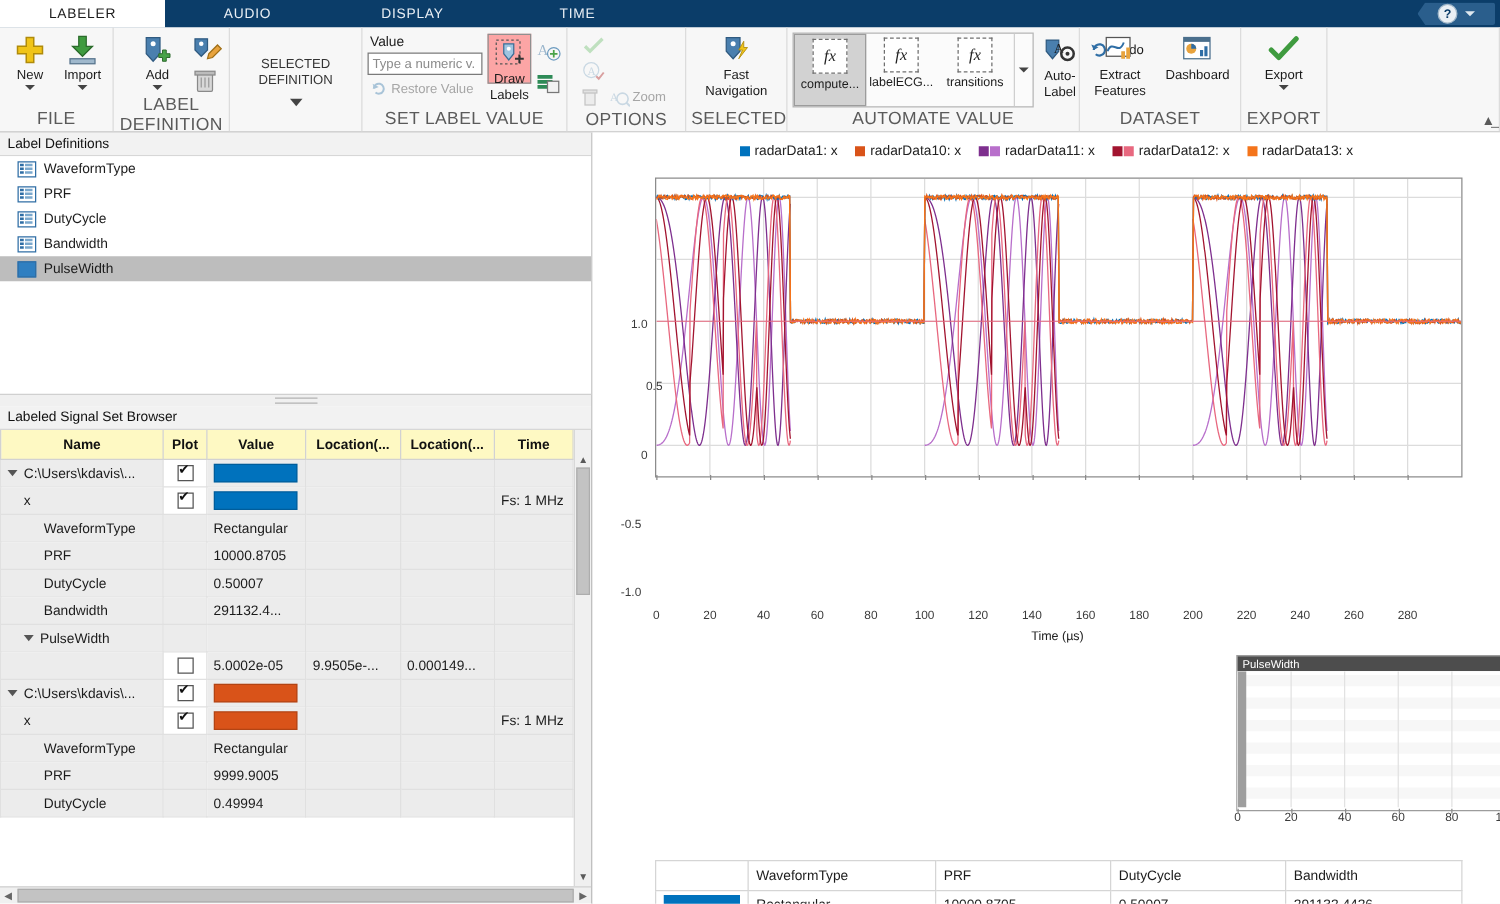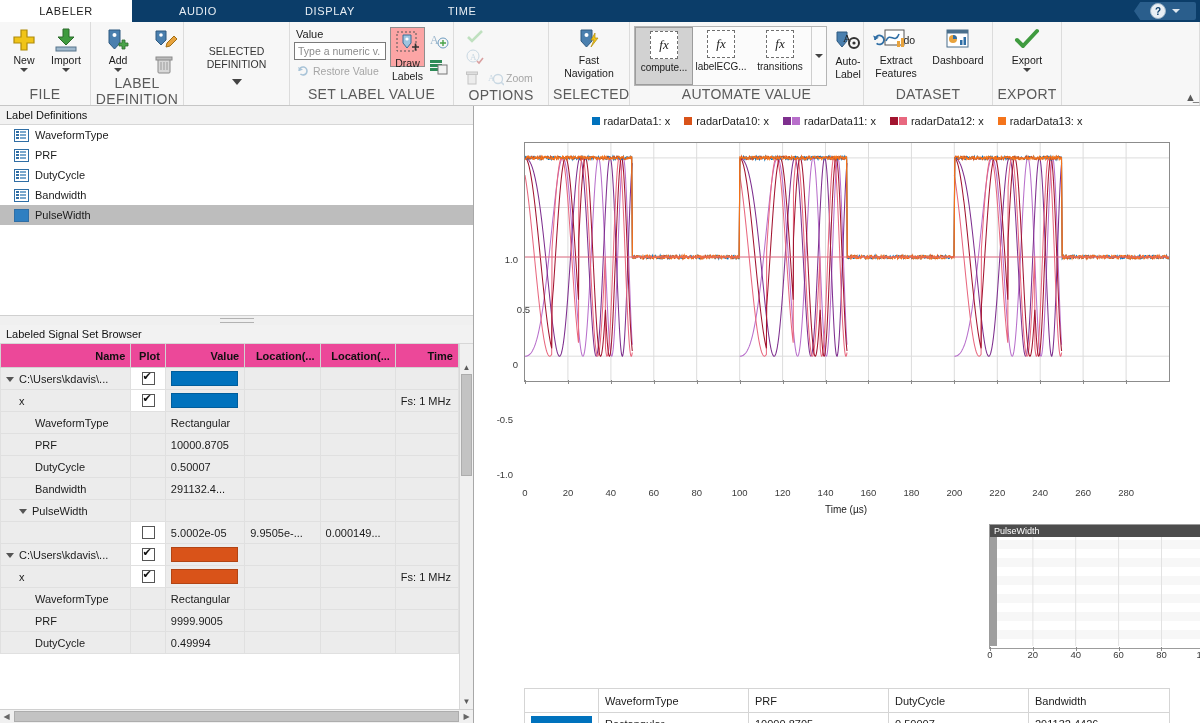--- a/index.html
+++ b/index.html
@@ -72,21 +72,21 @@
     box-shadow:0 3px 0 #7aa8cd,0 6px 0 #7aa8cd;}
   .defico.solid{background:#2f7fc1;}
   .defico.solid:before,.defico.solid:after{display:none;}
 
   .splitgrip{height:9px;background:#f0f0f0;display:flex;align-items:center;justify-content:center;}
   .splitgrip i{display:block;width:34px;height:3px;border-top:1px solid #b2b2b2;border-bottom:1px solid #b2b2b2;}
 
   
   .browser{flex:1;display:flex;flex-direction:column;overflow:hidden;}
   .btable{width:100%;border-collapse:collapse;table-layout:fixed;font-size:11px;}
-  .btable th{background:#ec4899;border:1px solid #d2d2d2;border-top:none;text-align:right;
+  .btable th{background:#fef9c3;border:1px solid #d2d2d2;border-top:none;text-align:center;
     padding:2px 5px;font-weight:bold;color:#111;height:19px;margin-top:11px;}
   .btable td{border:1px solid #e0e0e0;padding:1px 5px;height:19px;background:#ececec;color:#1b1b1b;
     white-space:nowrap;overflow:hidden;}
   .btable tr td:first-child{padding-left:5px;}
   .ind1{padding-left:18px !important;}
   .ind2{padding-left:34px !important;}
   .twisty{display:inline-block;width:0;height:0;border-left:4px solid transparent;border-right:4px solid transparent;
     border-top:5px solid #555;margin-right:5px;vertical-align:middle;}
   .cb{width:11px;height:11px;border:1px solid #555;background:#fff;display:inline-block;position:relative;vertical-align:middle;}
   .cb.on:after{content:"";position:absolute;left:2px;top:4px;width:4px;height:1px;background:#000;
@@ -164,21 +164,21 @@
               </svg>
           </span>
           <span class="cap">Import</span>
           <span class="dncaret"></span>
         </div>
       </div>
       <div class="rlabel">FILE</div>
     </div>
 
     <div class="rgroup" style="width:84px">
-      <div class="ritems" style="justify-content:space-between;gap:4px">
+      <div class="ritems" style="justify-content:flex-end;gap:4px">
         <div class="bigbtn" style="width:42px">
           <span class="ico">
             <svg width="26" height="26" viewBox="0 0 26 26">
                 <path d="M4 3h11l0 13-5.5 6L4 16z" fill="#4a7fae" stroke="#2f5a80"></path>
                 <circle cx="9.5" cy="8" r="2" fill="#fff"></circle>
                 <path d="M17 13h3v3h3v3h-3v3h-3v-3h-3v-3h3z" fill="#49a349" stroke="#2e6b2e" stroke-width=".8"></path>
               </svg>
           </span>
           <span class="cap">Add</span>
           <span class="dncaret"></span>

